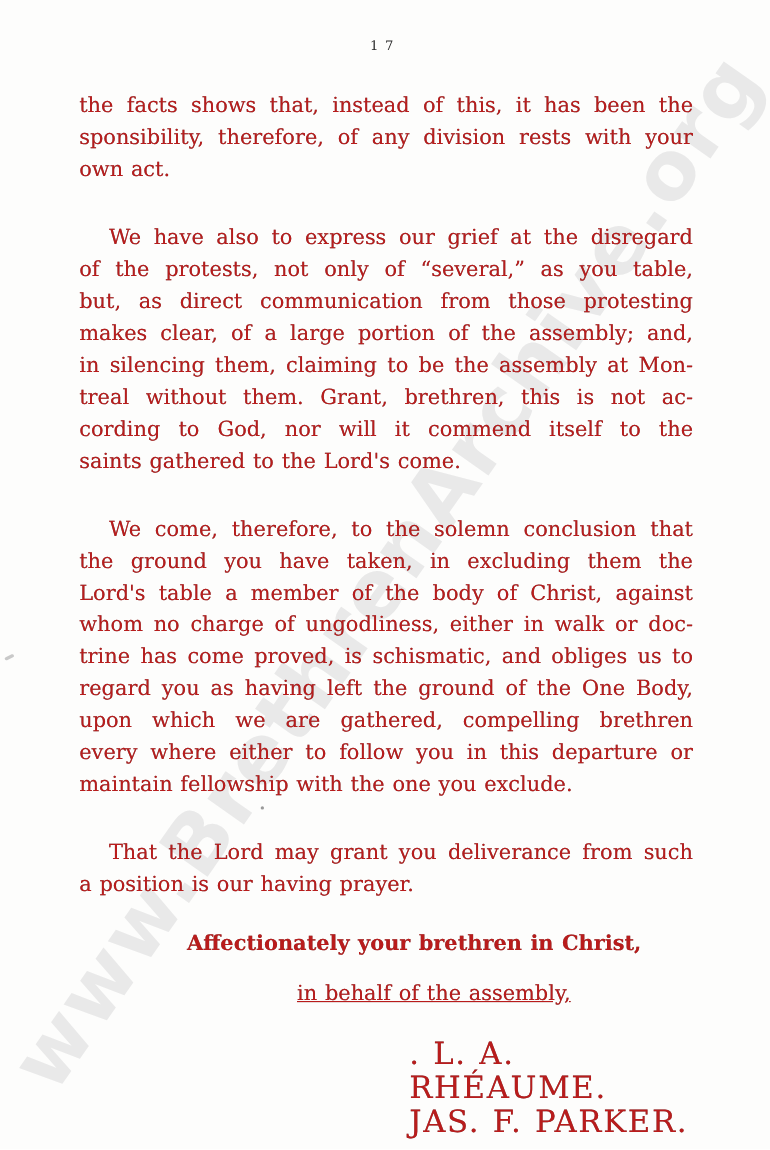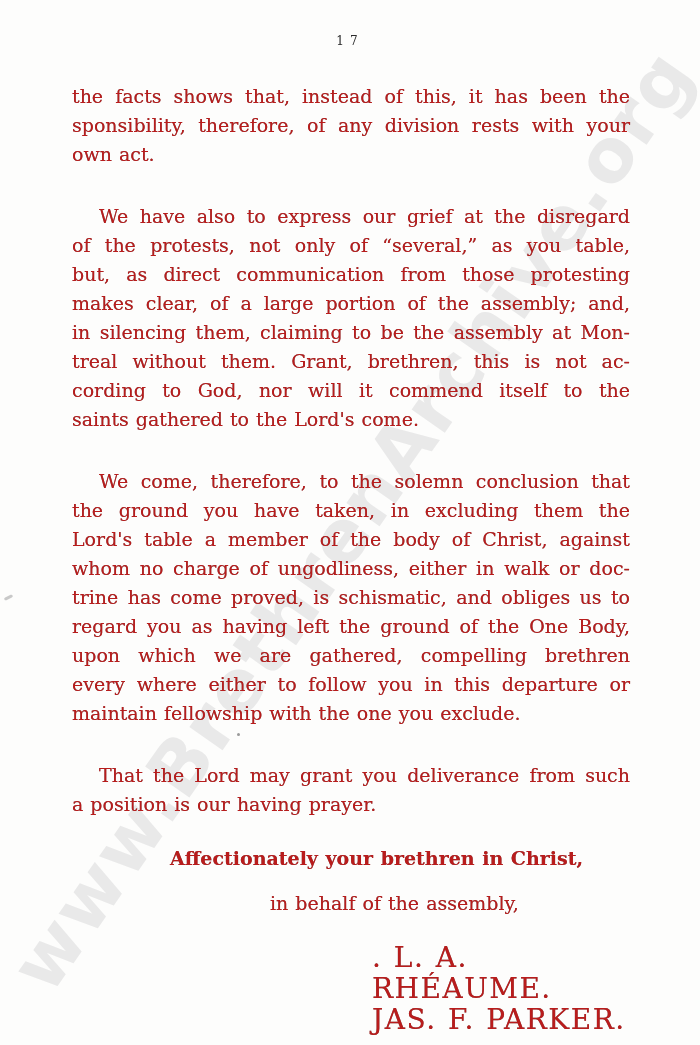--- a/index.html
+++ b/index.html
@@ -67,20 +67,21 @@
   .closing-1 {
     margin-top: 25px;
     padding-left: 98px;
     text-align: left;
     font-weight: bold;
   }
   .closing-2 {
     margin-top: 16px;
     padding-left: 198px;
     text-align: left;
+    text-decoration: underline;
   }
   .signatures {
     margin-top: 24px;
     padding-left: 300px;
     font-size: 28px;
     line-height: 31px;
     letter-spacing: 1.5px;
   }
   .speck-1 {
     position: absolute;

